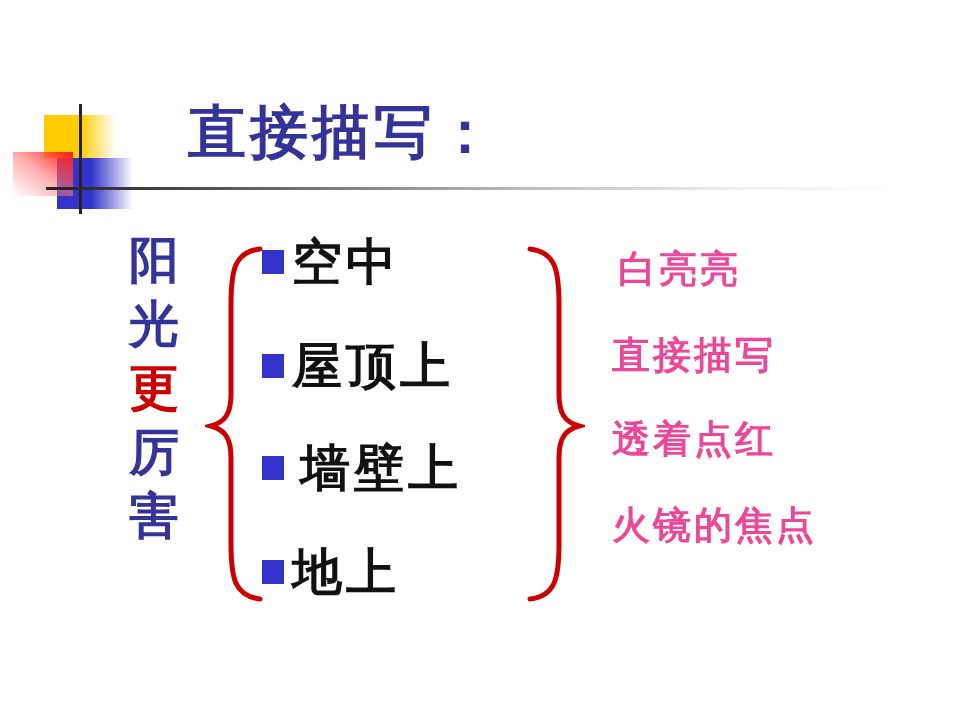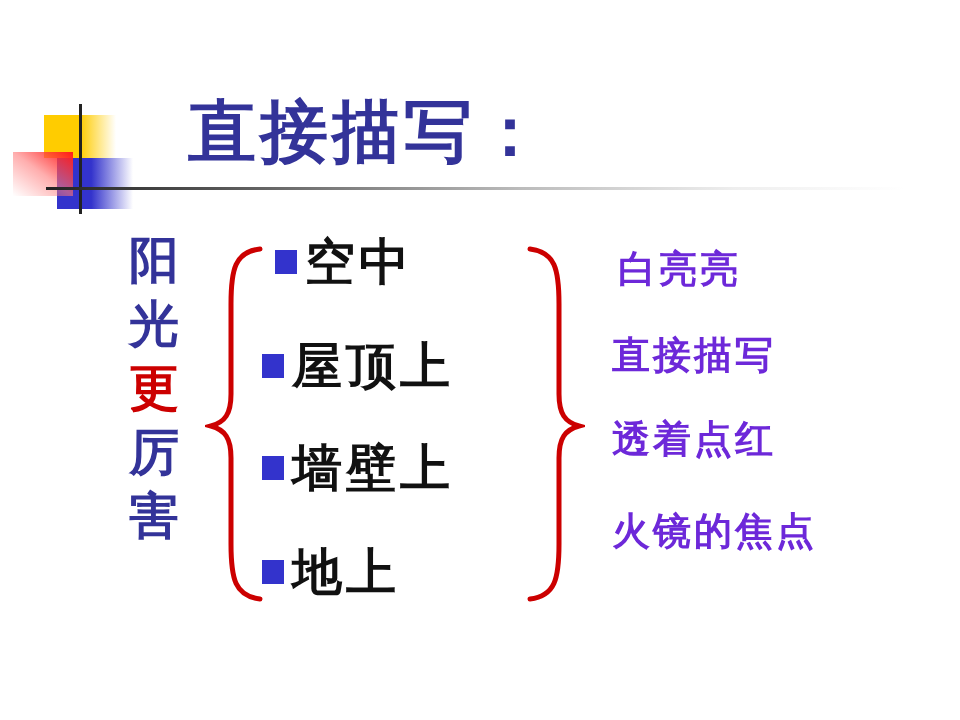--- a/index.html
+++ b/index.html
@@ -8,31 +8,31 @@
   .abs { position:absolute; }
   .sq-yellow { left:44px; top:115px; width:72px; height:43px;
     background: linear-gradient(to right, #ffcc00 0%, #ffcc00 50%, rgba(255,204,0,0) 100%); }
   .sq-blue { left:57px; top:158px; width:76px; height:51px;
     background: linear-gradient(to right, #3333cc 0%, #3333cc 45%, rgba(51,51,204,0) 100%); }
   .sq-red { left:13px; top:152px; width:60px; height:44px;
     background: linear-gradient(to bottom left, #ff1a1a 0%, rgba(255,120,120,0.6) 50%, rgba(255,255,255,0) 100%); }
   .vline { left:79px; top:104px; width:3px; height:110px; background:#222; }
   .hline { left:46px; top:187px; width:860px; height:3px;
     background: linear-gradient(to right, #222 0%, #555 20%, #bbb 55%, #eee 80%, rgba(255,255,255,0) 100%); }
-  .title { left:188px; top:92px; font-size:68px; font-weight:bold; color:#333399; letter-spacing:4px; line-height:80px; }
+  .title { left:188px; top:92px; font-size:58px; font-weight:bold; color:#333399; letter-spacing:4px; line-height:80px; }
   .vert { left:112px; top:228px; width:84px; font-size:50px; font-weight:bold; line-height:64px; text-align:center; color:#333399; }
   .vert span { display:block; }
   .vert .red { color:#cc0000; }
   .brace { position:absolute; }
   .items { left:262px; top:232px; }
   .item { position:absolute; left:0; display:flex; align-items:center; white-space:nowrap; }
   .bullet { width:22px; height:24px; background:#3333cc; margin-right:8px; }
   .item-text { font-size:50px; font-weight:bold; color:#111; letter-spacing:4px; line-height:60px; }
   .desc { left:612px; top:244px; }
-  .desc-line { position:absolute; left:0; white-space:nowrap; font-size:38px; font-weight:bold; color:#6d28d9; letter-spacing:3px; line-height:50px; }
+  .desc-line { position:absolute; left:0; white-space:nowrap; font-size:38px; font-weight:bold; color:#ec4899; letter-spacing:3px; line-height:50px; }
 </style>
 </head>
 <body>
 
 <div class="abs sq-yellow"></div>
 <div class="abs sq-blue"></div>
 <div class="abs sq-red"></div>
 <div class="abs vline"></div>
 <div class="abs hline"></div>
 
@@ -48,36 +48,36 @@
 
 <svg class="brace" style="left:205px; top:244px;" width="60" height="360" viewBox="0 0 60 360">
   <path d="M55 5 C30 8, 26 25, 26 60 L26 150 C26 170, 20 178, 6 182 C20 186, 26 194, 26 214 L26 300 C26 335, 30 352, 55 355" fill="none" stroke="#cc0000" stroke-width="5" stroke-linecap="round"></path>
 </svg>
 
 <svg class="brace" style="left:525px; top:244px;" width="60" height="360" viewBox="0 0 60 360">
   <path d="M5 5 C30 8, 34 25, 34 60 L34 150 C34 170, 40 178, 54 182 C40 186, 34 194, 34 214 L34 300 C34 335, 30 352, 5 355" fill="none" stroke="#cc0000" stroke-width="5" stroke-linecap="round"></path>
 </svg>
 
 <div class="abs items">
-  <div class="item" style="top:0px;margin-left:13px;">
+  <div class="item" style="top:0px;">
     <span class="bullet"></span>
     <span class="item-text">空中</span>
   </div>
   <div class="item" style="top:104px;justify-content:space-between;">
     <span class="bullet"></span>
     <span class="item-text">屋顶上</span>
   </div>
-  <div class="item" style="top:206px;">
+  <div class="item" style="top:206px;gap:8px;">
     <span class="bullet"></span>
     <span class="item-text">墙壁上</span>
   </div>
   <div class="item" style="top:310px;align-items:center;">
     <span class="bullet"></span>
     <span class="item-text">地上</span>
   </div>
 </div>
 
 <div class="abs desc">
   <div class="desc-line" style="top:0px; left:6px;">白亮亮</div>
   <div class="desc-line" style="top:86px;">直接描写</div>
   <div class="desc-line" style="top:170px;">透着点红</div>
-  <div class="desc-line" style="top:262px;">火镜的焦点</div>
+  <div class="desc-line" style="top:256px;">火镜的焦点</div>
 </div>
 
 </body></html>

